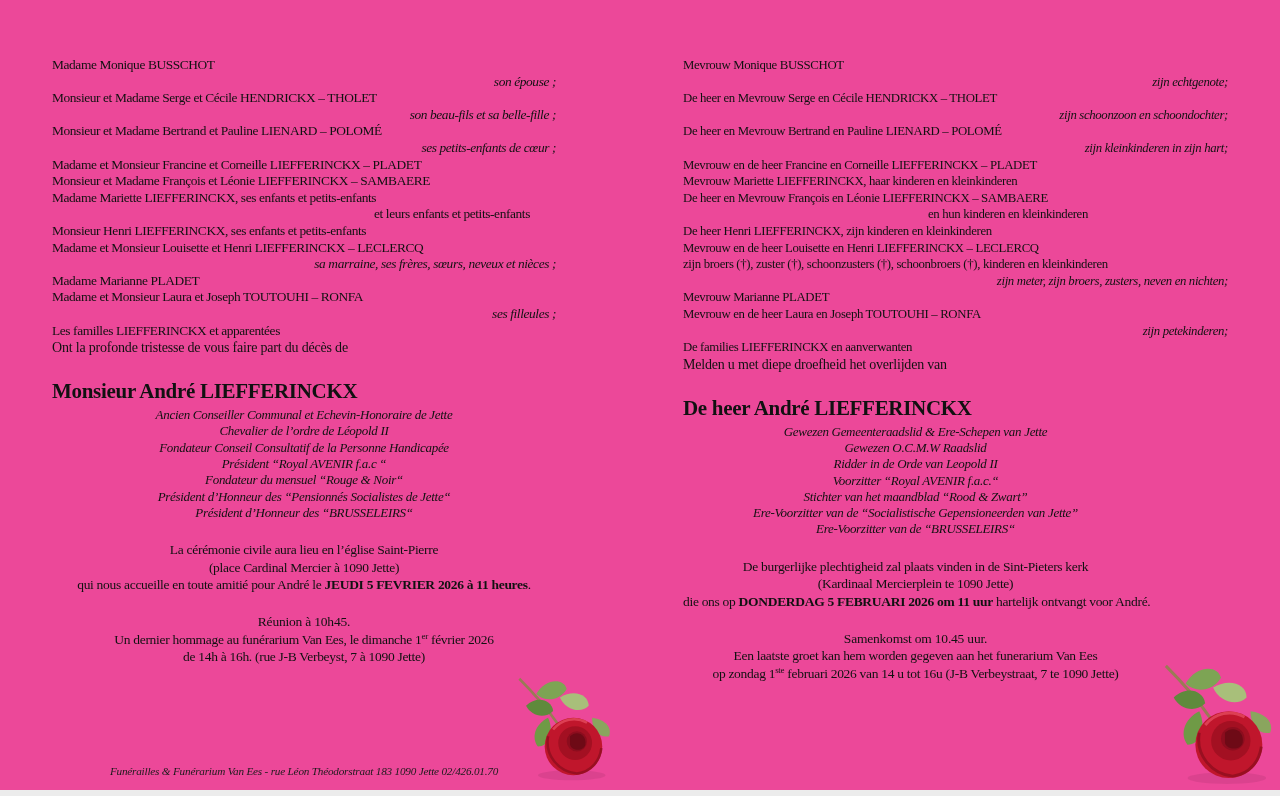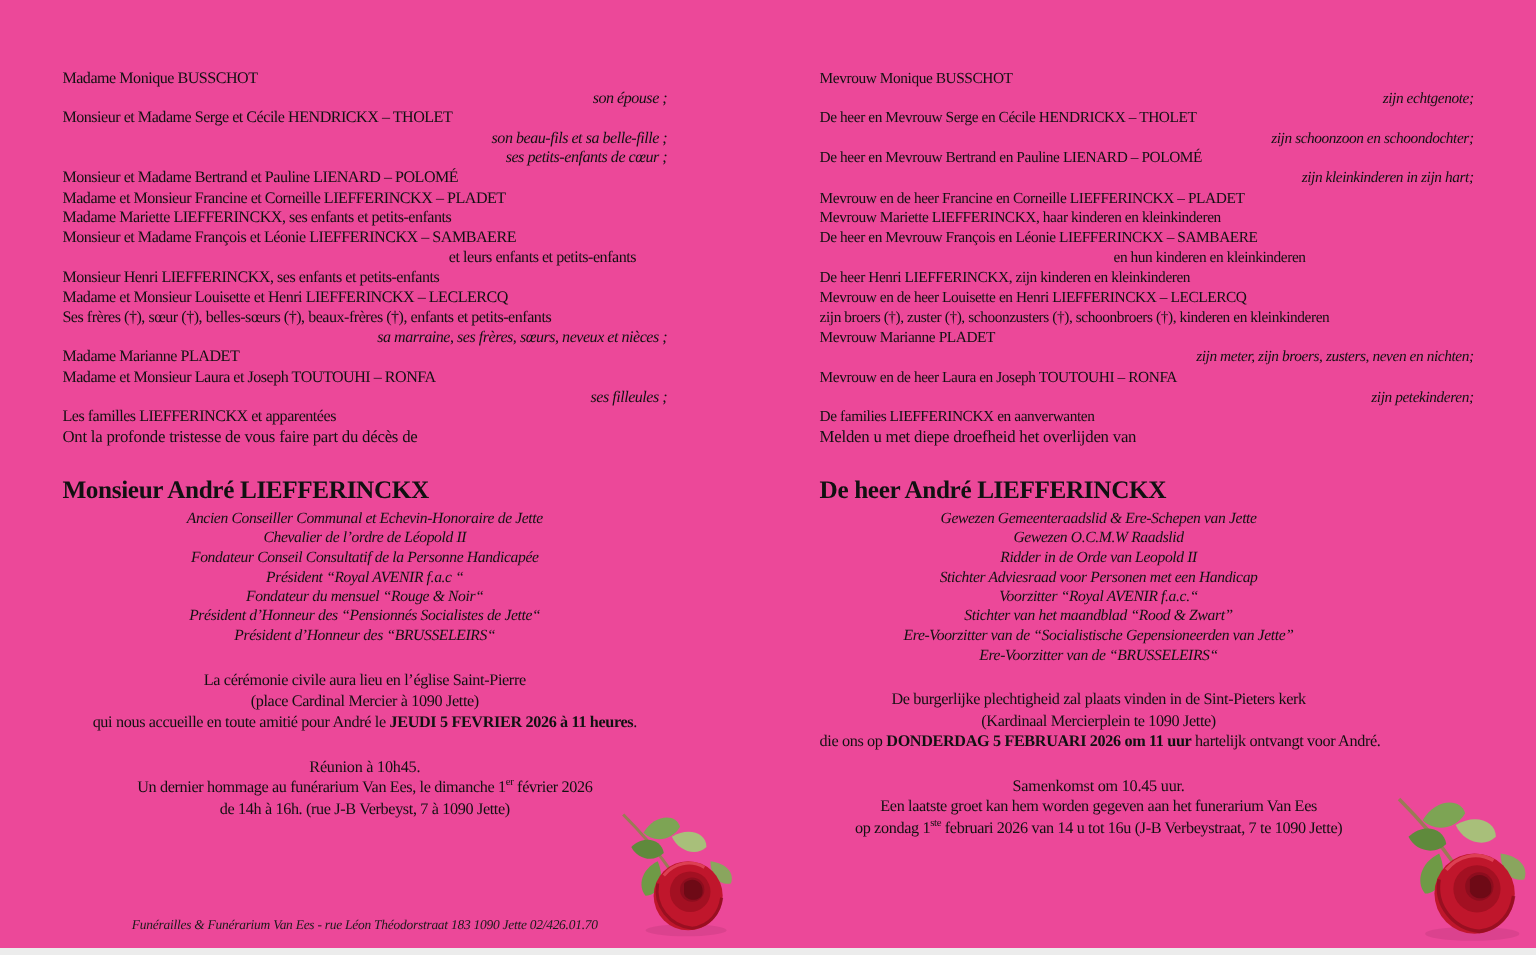--- a/index.html
+++ b/index.html
@@ -50,29 +50,28 @@
 <body>
 
 <div class="sheet">
 
   <div class="col col-left">
     <div>
         <div class="fam-line name">Madame Monique BUSSCHOT</div>
         <div class="fam-line relation">son épouse ;</div>
         <div class="fam-line name">Monsieur et Madame Serge et Cécile HENDRICKX – THOLET</div>
         <div class="fam-line relation">son beau-fils et sa belle-fille ;</div>
+        <div class="fam-line name">Monsieur et Madame Bertrand et Pauline LIENARD – POLOMÉ</div>
         <div class="fam-line relation">ses petits-enfants de cœur ;</div>
-        <div class="fam-line name">Monsieur et Madame Bertrand et Pauline LIENARD – POLOMÉ</div>
         <div class="fam-line name">Madame et Monsieur Francine et Corneille LIEFFERINCKX – PLADET</div>
+        <div class="fam-line name">Monsieur et Madame François et Léonie LIEFFERINCKX – SAMBAERE</div>
         <div class="fam-line name">Madame Mariette LIEFFERINCKX, ses enfants et petits-enfants</div>
-        <div class="fam-line name">Monsieur et Madame François et Léonie LIEFFERINCKX – SAMBAERE</div>
         <div class="fam-line cont">et leurs enfants et petits-enfants</div>
         <div class="fam-line name">Monsieur Henri LIEFFERINCKX, ses enfants et petits-enfants</div>
         <div class="fam-line name">Madame et Monsieur Louisette et Henri LIEFFERINCKX – LECLERCQ</div>
-        <div class="fam-line name">Ses frères (†), sœur (†), belles-sœurs (†), beaux-frères (†), enfants et petits-enfants</div>
         <div class="fam-line relation">sa marraine, ses frères, sœurs, neveux et nièces ;</div>
         <div class="fam-line name">Madame Marianne PLADET</div>
         <div class="fam-line name">Madame et Monsieur Laura et Joseph TOUTOUHI – RONFA</div>
         <div class="fam-line relation">ses filleules ;</div>
         <div class="fam-line name">Les familles LIEFFERINCKX et apparentées</div>
       </div>
 
     <div class="intro">Ont la profonde tristesse de vous faire part du décès de</div>
 
     <div class="deceased-title">Monsieur André LIEFFERINCKX</div>
@@ -113,37 +112,36 @@
         <div class="fam-line relation">zijn schoonzoon en schoondochter;</div>
         <div class="fam-line name">De heer en Mevrouw Bertrand en Pauline LIENARD – POLOMÉ</div>
         <div class="fam-line relation">zijn kleinkinderen in zijn hart;</div>
         <div class="fam-line name">Mevrouw en de heer Francine en Corneille LIEFFERINCKX – PLADET</div>
         <div class="fam-line name">Mevrouw Mariette LIEFFERINCKX, haar kinderen en kleinkinderen</div>
         <div class="fam-line name">De heer en Mevrouw François en Léonie LIEFFERINCKX – SAMBAERE</div>
         <div class="fam-line cont">en hun kinderen en kleinkinderen</div>
         <div class="fam-line name">De heer Henri LIEFFERINCKX, zijn kinderen en kleinkinderen</div>
         <div class="fam-line name">Mevrouw en de heer Louisette en Henri LIEFFERINCKX – LECLERCQ</div>
         <div class="fam-line name">zijn broers (†), zuster (†), schoonzusters (†), schoonbroers (†), kinderen en kleinkinderen</div>
+        <div class="fam-line relation">zijn meter, zijn broers, zusters, neven en nichten;</div>
         <div class="fam-line name">Mevrouw Marianne PLADET</div>
-        <div class="fam-line relation">zijn meter, zijn broers, zusters, neven en nichten;</div>
         <div class="fam-line name">Mevrouw en de heer Laura en Joseph TOUTOUHI – RONFA</div>
         <div class="fam-line relation">zijn petekinderen;</div>
         <div class="fam-line name">De families LIEFFERINCKX en aanverwanten</div>
       </div>
 
     <div class="intro">Melden u met diepe droefheid het overlijden van</div>
 
     <div class="center-wrap">
       <div class="deceased-title">De heer André LIEFFERINCKX</div>
 
       <div class="honors">
           <div class="honor-line">Gewezen Gemeenteraadslid &amp; Ere-Schepen van Jette</div>
           <div class="honor-line">Gewezen O.C.M.W Raadslid</div>
           <div class="honor-line">Ridder in de Orde van Leopold II</div>
-          <div class="honor-line">Stichter Adviesraad voor Personen met een Handicap</div>
           <div class="honor-line">Voorzitter “Royal AVENIR f.a.c.“</div>
           <div class="honor-line">Stichter van het maandblad “Rood &amp; Zwart”</div>
           <div class="honor-line">Ere-Voorzitter van de “Socialistische Gepensioneerden van Jette”</div>
           <div class="honor-line">Ere-Voorzitter van de “BRUSSELEIRS“</div>
         </div>
 
       <div class="ceremony">
         <div>De burgerlijke plechtigheid zal plaats vinden in de Sint-Pieters kerk</div>
         <div>(Kardinaal Mercierplein te 1090 Jette)</div>
         <div>

